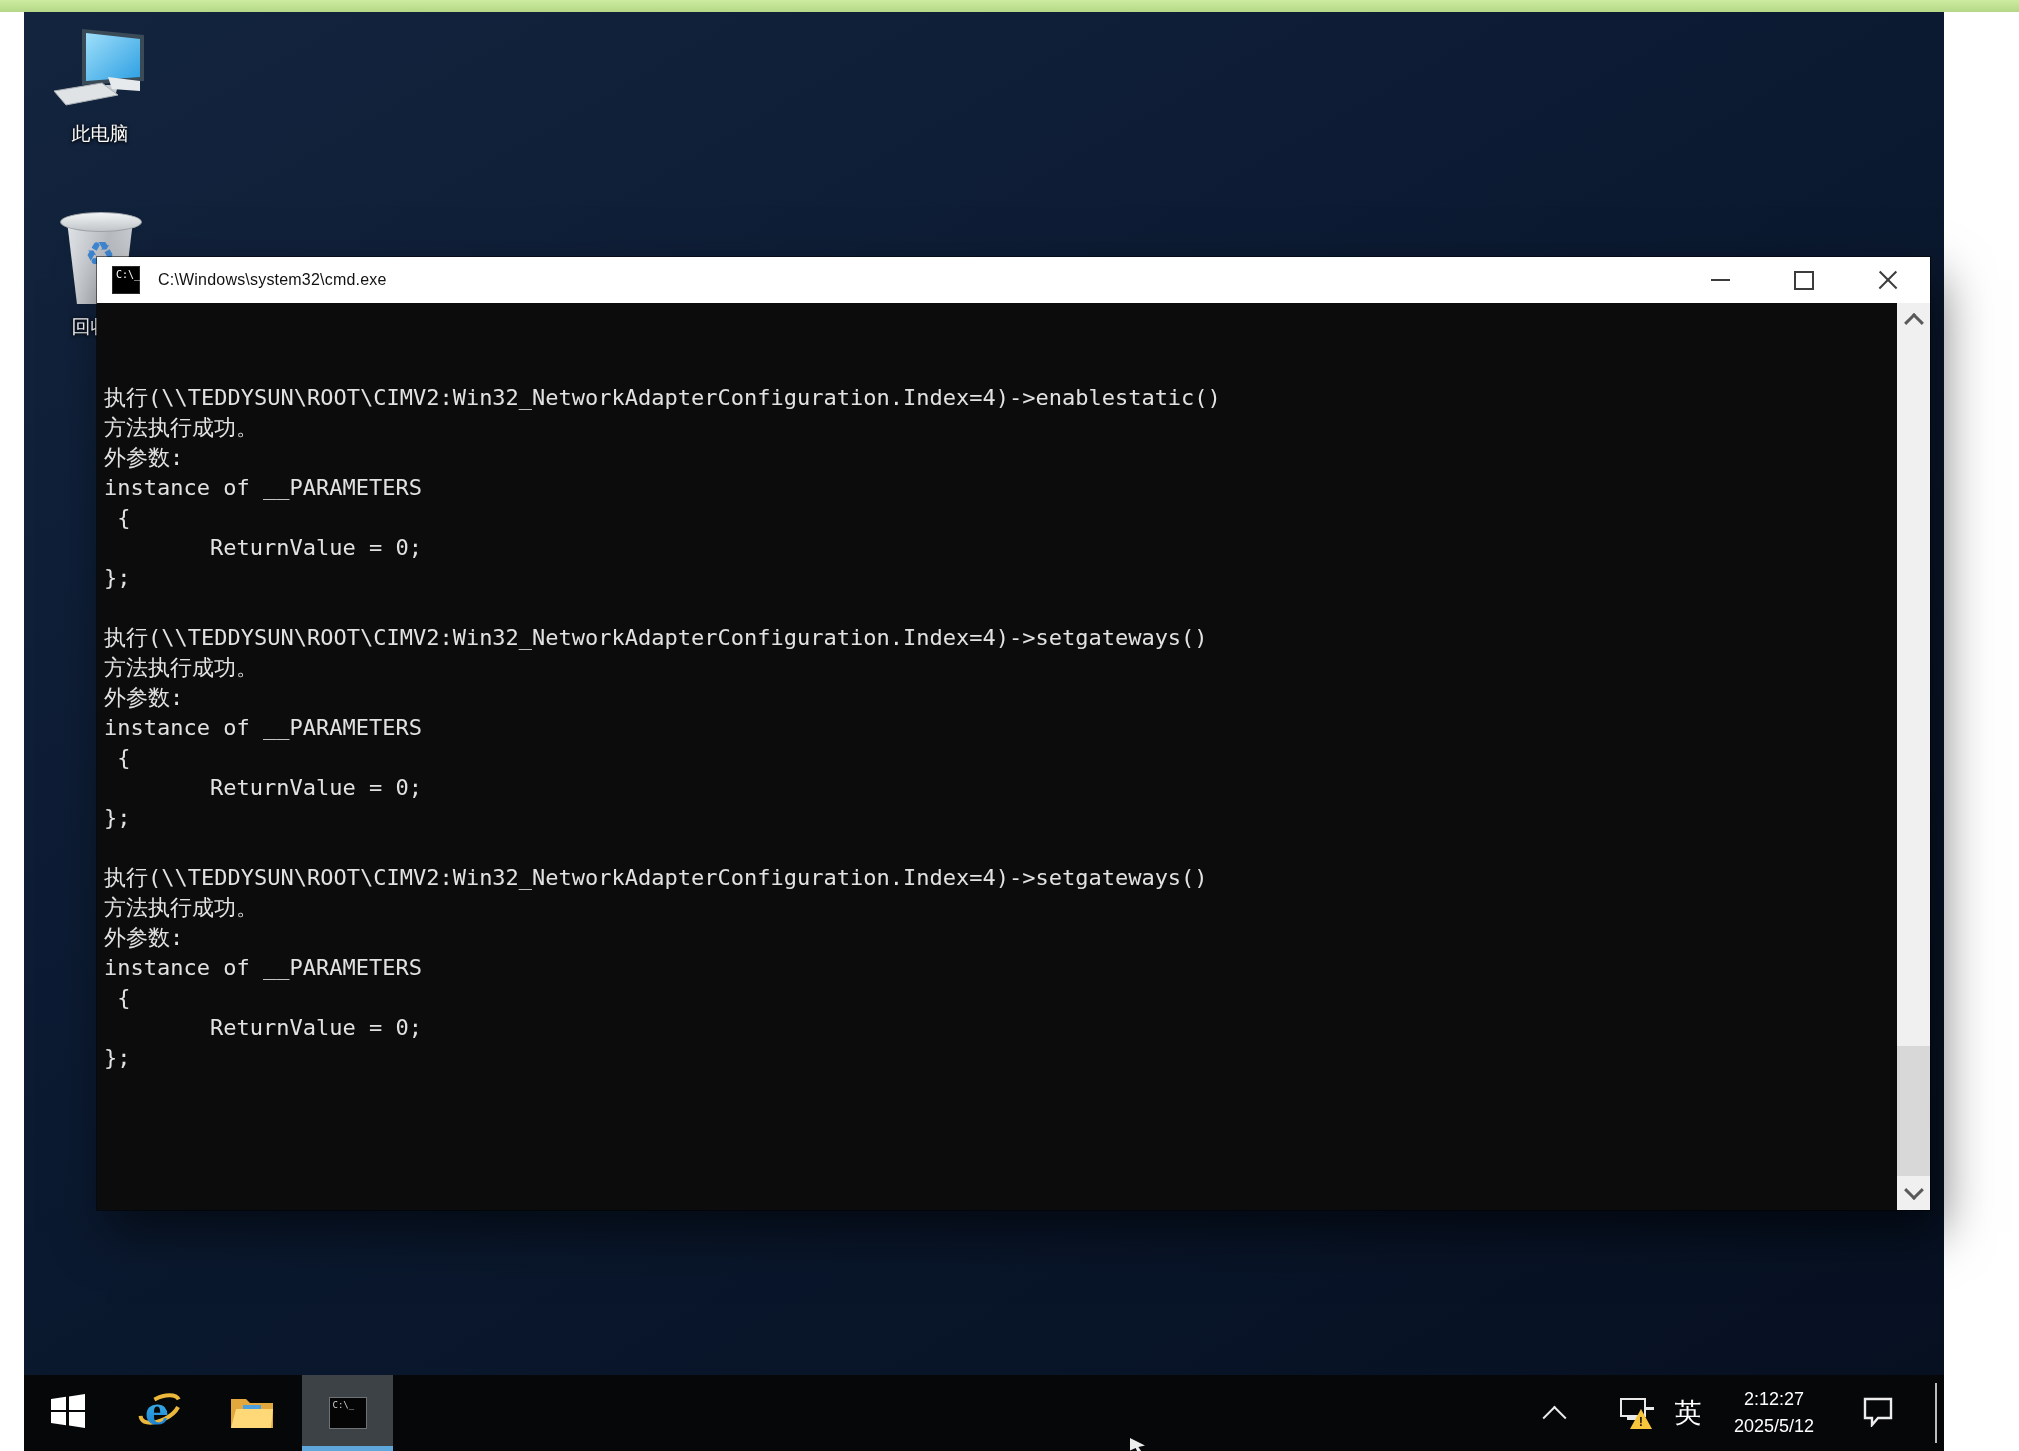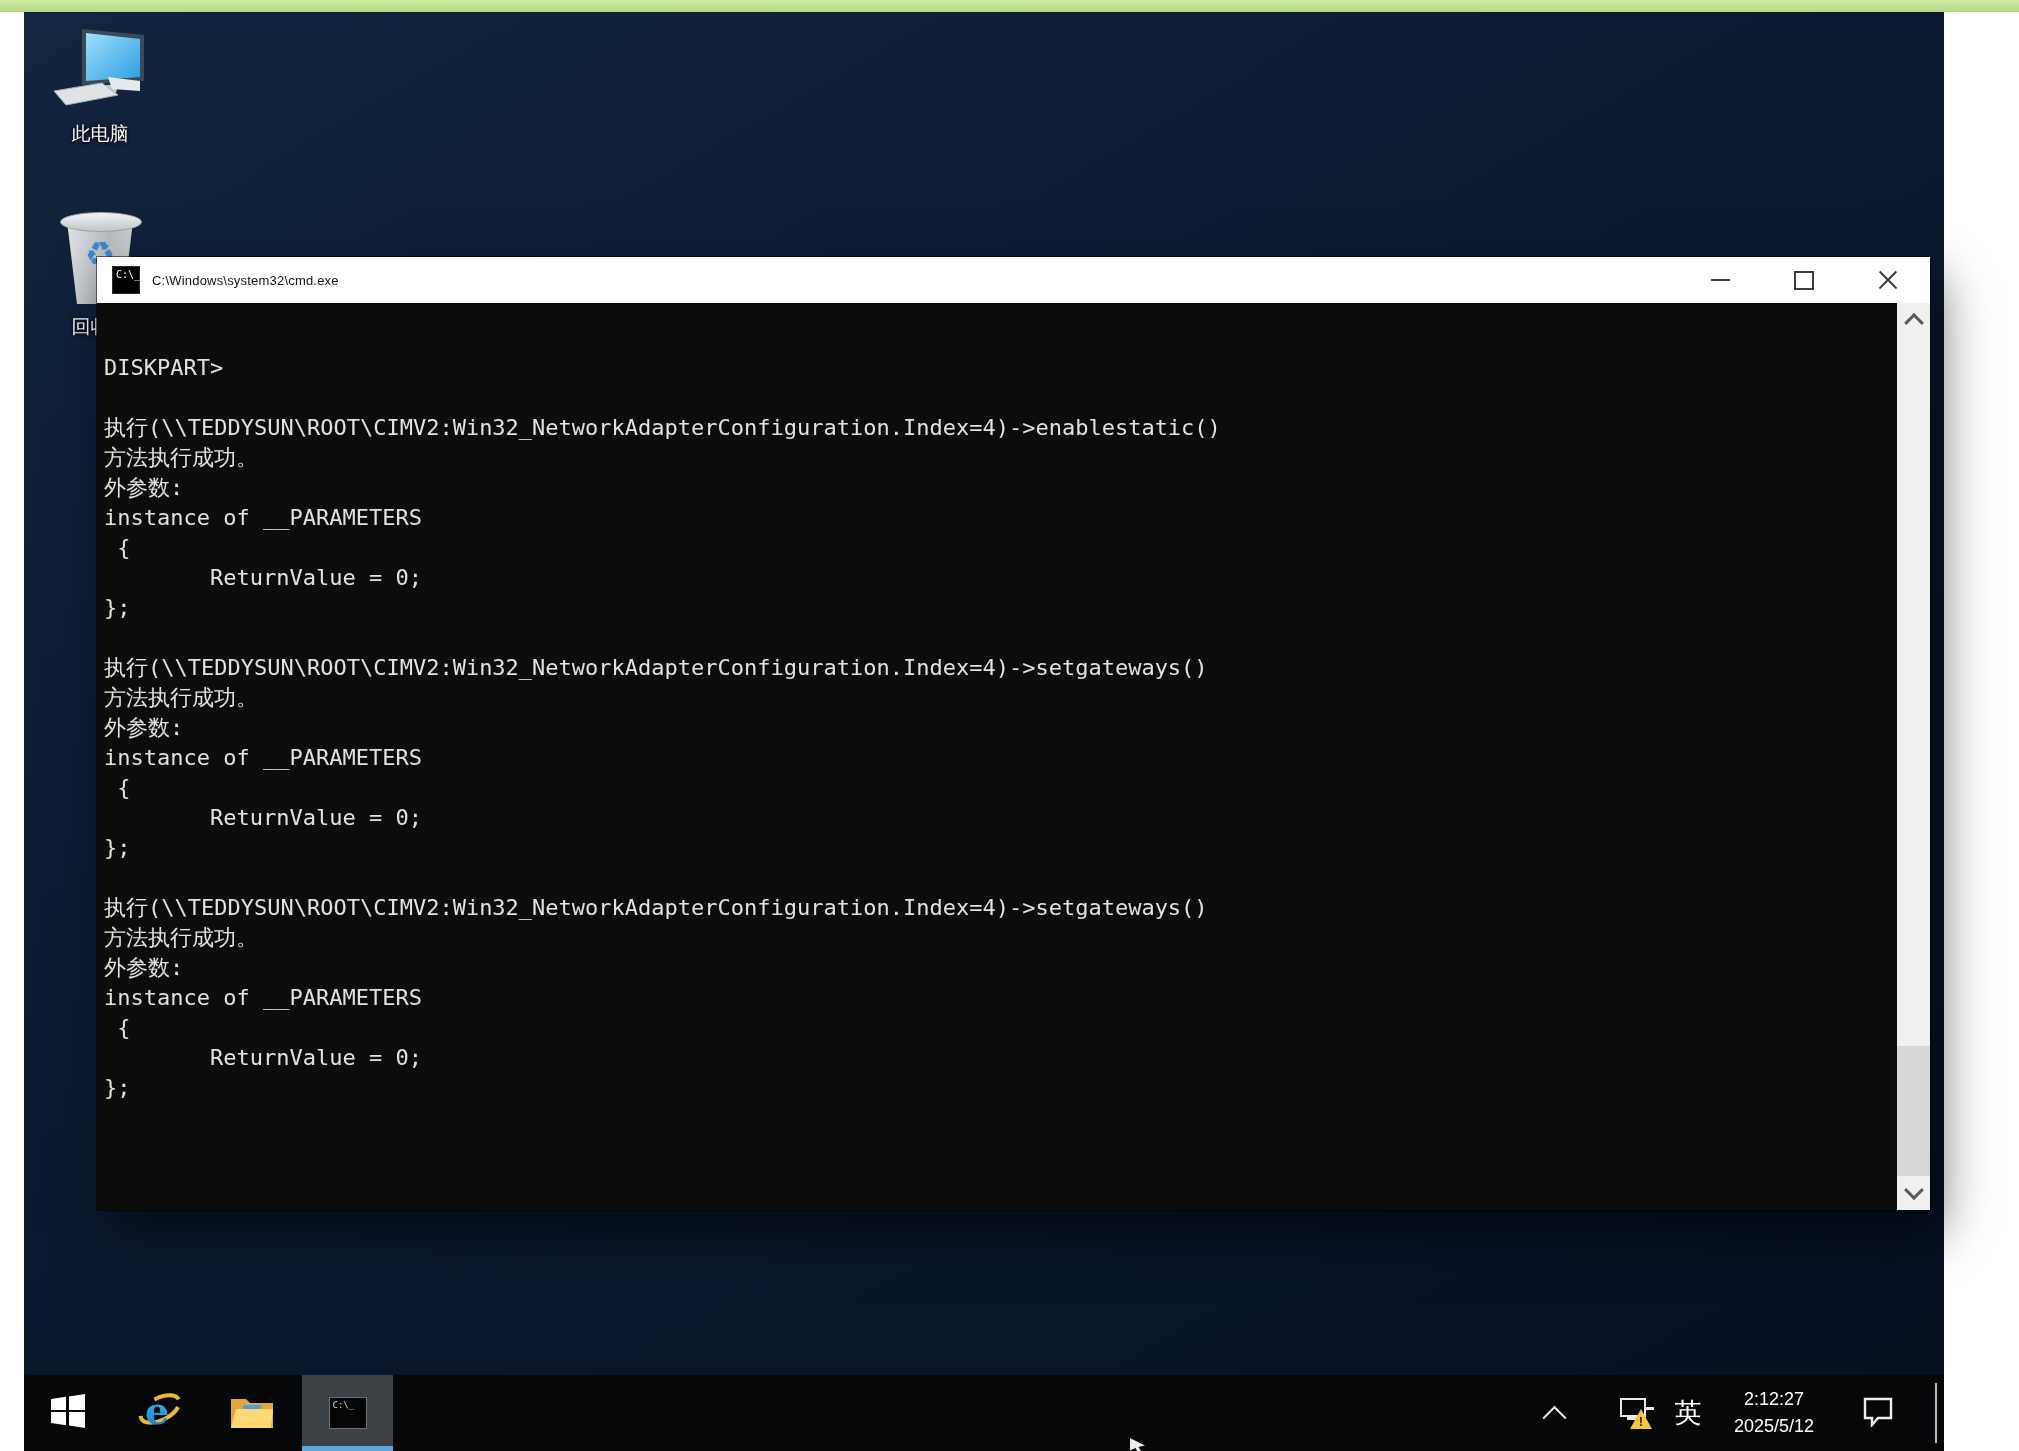--- a/index.html
+++ b/index.html
@@ -25,21 +25,21 @@
   .bin-sym{position:absolute;left:0;top:26px;width:92px;text-align:center;color:#3f86d2;font-size:34px;}
 
   
   .cmd-window{position:absolute;left:73px;top:245px;width:1833px;height:953px;
               box-shadow:0 0 0 1px rgba(0,0,0,.5),10px 22px 48px rgba(0,0,0,.55);}
   .titlebar{position:absolute;left:0;top:0;width:100%;height:46px;background:#ffffff;
             display:flex;align-items:center;}
   .cmd-ico{width:28px;height:28px;margin-left:15px;background:#000;border:1px solid #2a2a2a;
            color:#fff;font-family:"DejaVu Sans Mono",monospace;font-size:10px;line-height:11px;
            padding:2px 0 0 3px;box-sizing:border-box;white-space:pre;}
-  .wtitle{margin-left:12px;font-size:13px;color:#111;letter-spacing:.2px;}
+  .wtitle{margin-left:18px;font-size:16px;color:#111;letter-spacing:.2px;}
   .controls{margin-left:auto;display:flex;height:46px;}
   .ctl{width:84px;height:46px;display:flex;align-items:center;justify-content:center;position:relative;}
   .mini-bar{width:19px;height:2px;background:#3c3c3c;}
   .max-box{width:16px;height:15px;border:2px solid #3c3c3c;}
   .x-wrap{position:relative;width:22px;height:22px;}
   .x-wrap i{position:absolute;left:-1px;top:10px;width:24px;height:2.4px;background:#3c3c3c;display:block;}
   .x-wrap i:first-child{transform:rotate(45deg);} .x-wrap i:last-child{transform:rotate(-45deg);}
 
   .terminal{position:absolute;left:0;top:46px;width:100%;height:907px;background:#0c0c0c;
             box-sizing:border-box;padding:20px 44px 0 7px;overflow:hidden;}
@@ -138,21 +138,20 @@
               <span class="x-wrap">
                 <i></i>
                 <i></i>
               </span>
             </div>
         </div>
       </div>
 
       <div class="terminal">
           <div class="tline">&nbsp;</div>
-          <div class="tline">DISKPART&gt;</div>
           <div class="tline">&nbsp;</div>
           <div class="tline">执行(\\TEDDYSUN\ROOT\CIMV2:Win32_NetworkAdapterConfiguration.Index=4)-&gt;enablestatic()</div>
           <div class="tline">方法执行成功。</div>
           <div class="tline">外参数:</div>
           <div class="tline">instance of __PARAMETERS</div>
           <div class="tline"> {</div>
           <div class="tline">        ReturnValue = 0;</div>
           <div class="tline">};</div>
           <div class="tline">&nbsp;</div>
           <div class="tline">执行(\\TEDDYSUN\ROOT\CIMV2:Win32_NetworkAdapterConfiguration.Index=4)-&gt;setgateways()</div>

